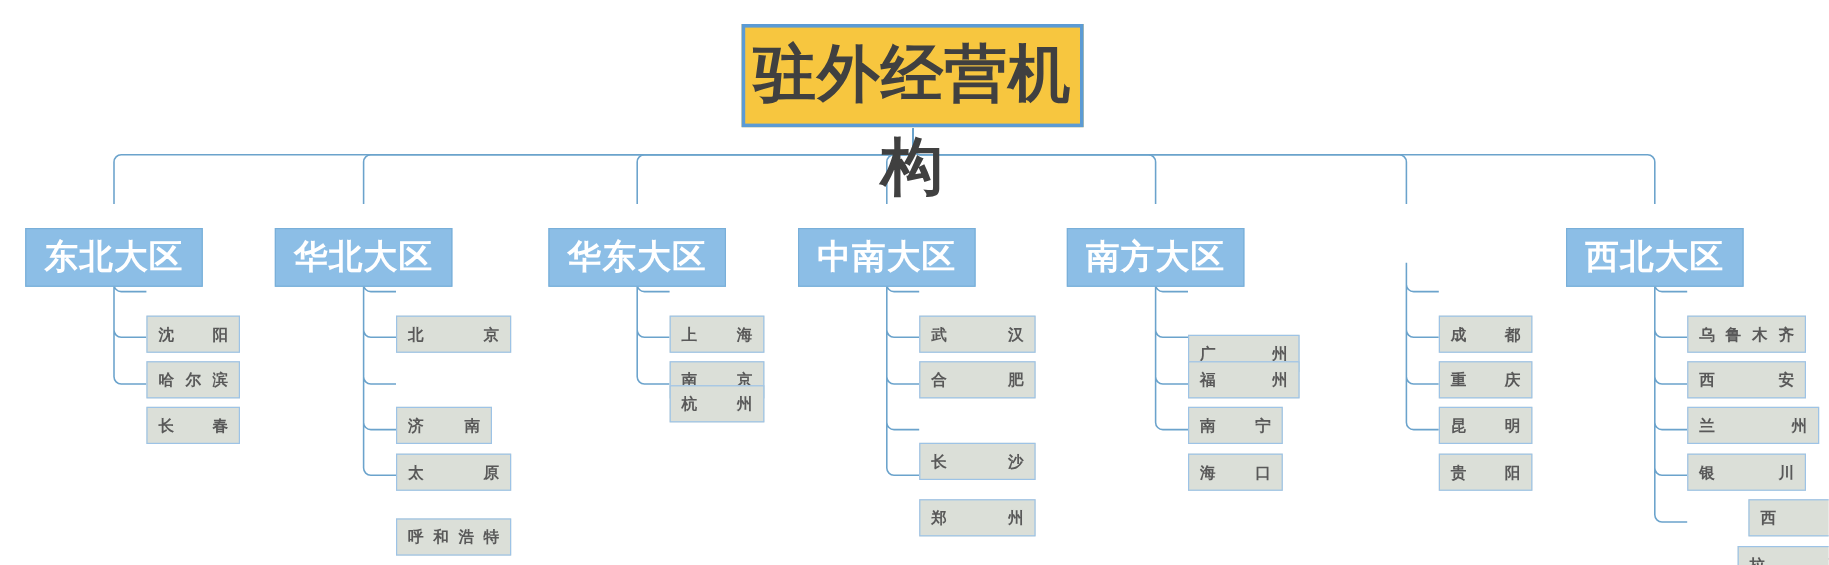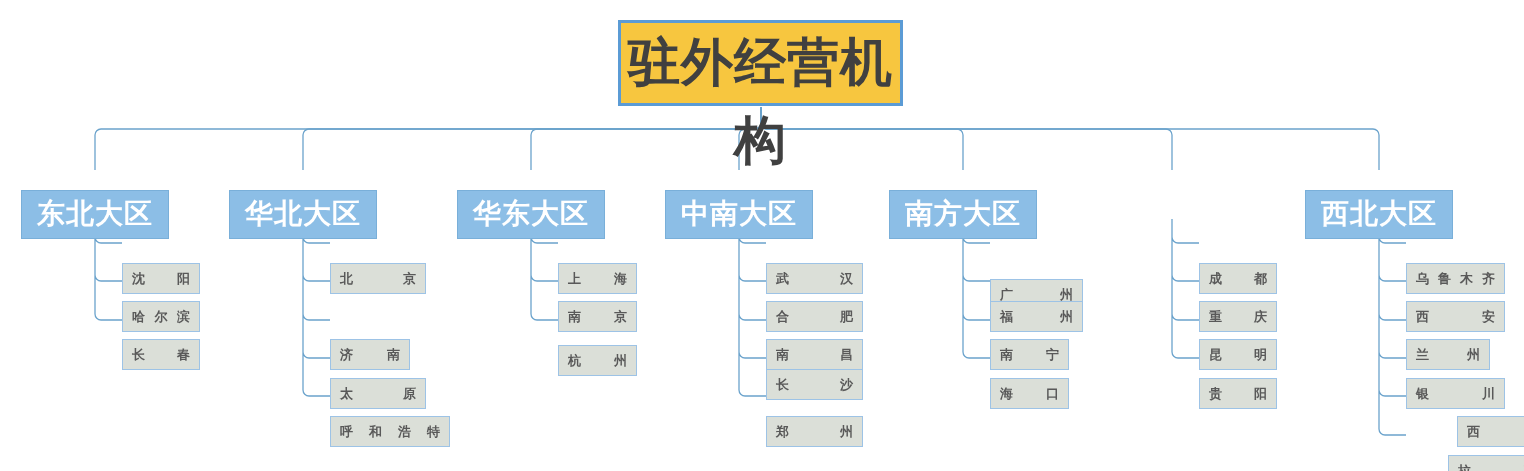--- a/index.html
+++ b/index.html
@@ -88,42 +88,41 @@
   <div class="node region" style="left:889px">南方大区</div>
   <div class="node region" style="left:1305px">西北大区</div>
 
   <div class="node city" style="left:122px;top:228px;width:78px">沈阳</div>
   <div class="node city" style="left:122px;top:266px;width:78px">哈尔滨</div>
   <div class="node city" style="left:122px;top:304px;width:78px">长春</div>
 
   <div class="node city" style="left:330px;top:228px;width:96px">北京</div>
   <div class="node city" style="left:330px;top:304px;width:80px">济南</div>
   <div class="node city" style="left:330px;top:343px;width:96px">太原</div>
-  <div class="node city" style="left:330px;top:381px;width:120px">呼和浩特</div>
+  <div class="node city" style="left:330px;top:397px;width:96px">呼和浩特</div>
 
   <div class="node city" style="left:558px;top:228px;width:79px">上海</div>
   <div class="node city" style="left:558px;top:266px;width:79px">南京</div>
-  <div class="node city" style="left:558px;top:310px;width:79px">杭州</div>
+  <div class="node city" style="left:558px;top:286px;width:79px">杭州</div>
 
   <div class="node city" style="left:766px;top:228px;width:97px">武汉</div>
   <div class="node city" style="left:766px;top:266px;width:97px">合肥</div>
-  <div class="node city" style="left:766px;top:304px;width:97px">南昌</div>
   <div class="node city" style="left:766px;top:334px;width:97px">长沙</div>
   <div class="node city" style="left:766px;top:381px;width:97px">郑州</div>
 
   <div class="node city" style="left:990px;top:244px;width:93px">广州</div>
   <div class="node city" style="left:990px;top:266px;width:93px">福州</div>
   <div class="node city" style="left:990px;top:304px;width:79px">南宁</div>
   <div class="node city" style="left:990px;top:343px;width:79px">海口</div>
 
   <div class="node city" style="left:1199px;top:228px;width:78px">成都</div>
   <div class="node city" style="left:1199px;top:266px;width:78px">重庆</div>
   <div class="node city" style="left:1199px;top:304px;width:78px">昆明</div>
   <div class="node city" style="left:1199px;top:343px;width:78px">贵阳</div>
 
   <div class="node city" style="left:1406px;top:228px;width:99px">乌鲁木齐</div>
   <div class="node city" style="left:1406px;top:266px;width:99px">西安</div>
-  <div class="node city" style="left:1406px;top:304px;width:84px">兰州</div>
+  <div class="node city" style="left:1406px;top:304px;width:110px">兰州</div>
   <div class="node city" style="left:1406px;top:343px;width:99px">银川</div>
   <div class="node city" style="left:1457px;top:381px;width:112px">西宁</div>
   <div class="node city" style="left:1448px;top:420px;width:99px">拉萨</div>
 
 </div>
 
 </body></html>

